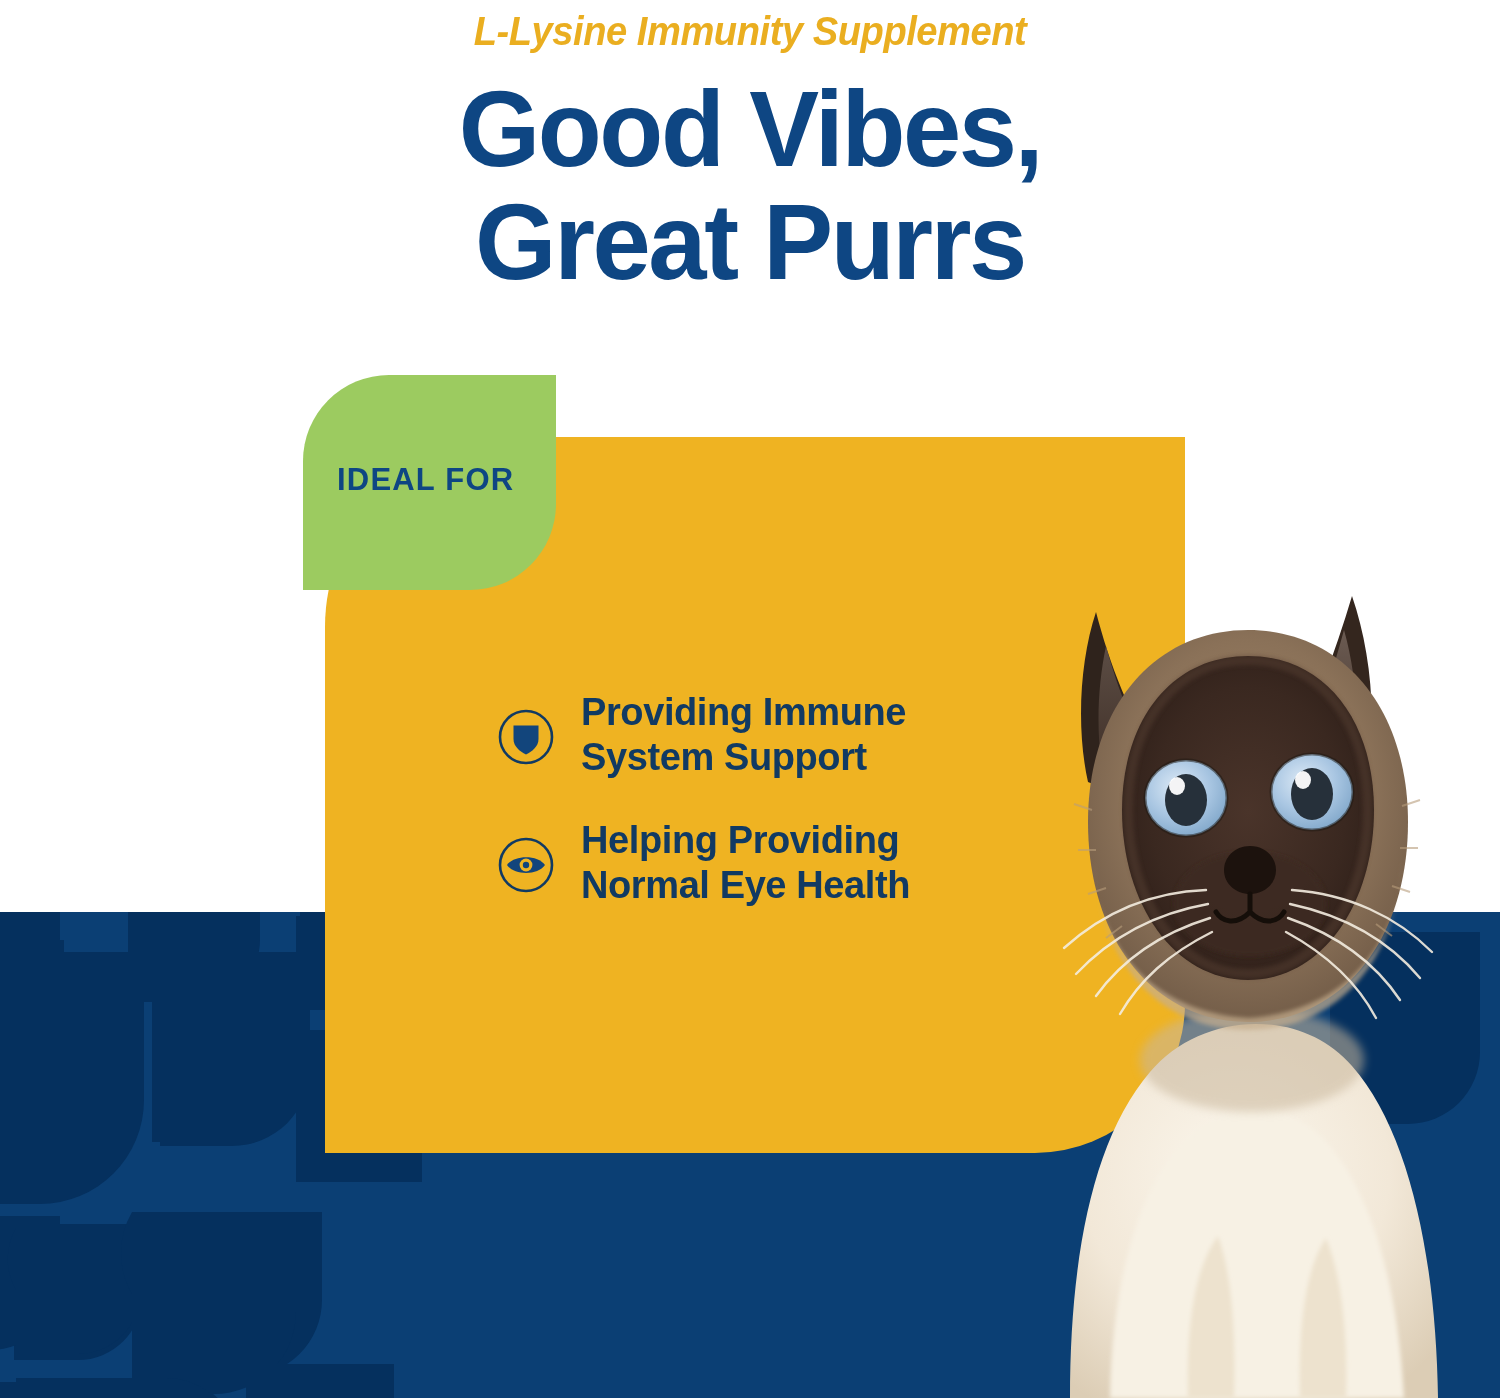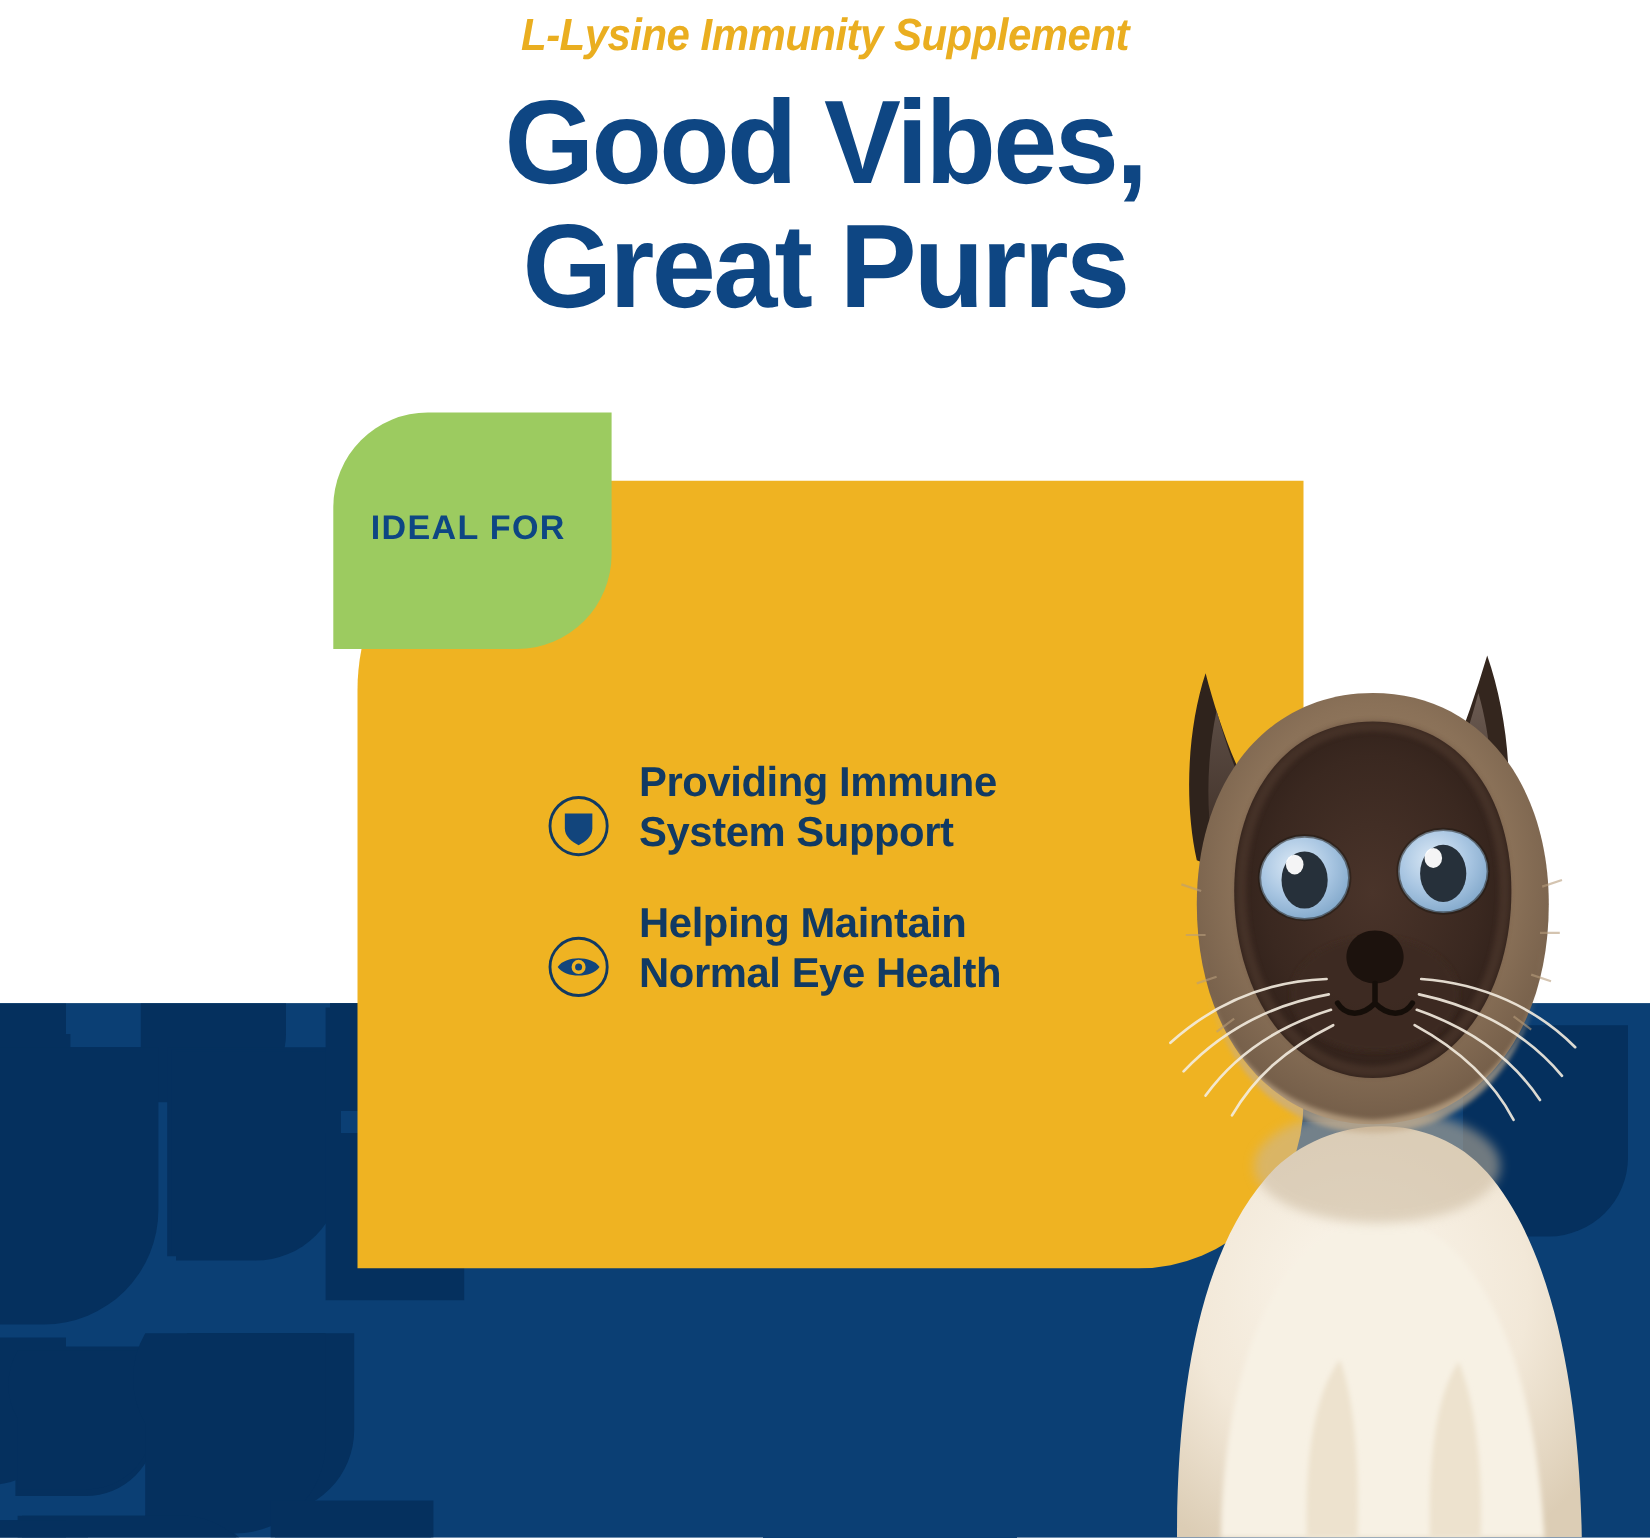--- a/index.html
+++ b/index.html
@@ -63,21 +63,21 @@
     font-weight:bold;
     letter-spacing:1.2px;
     color:#0E4683;
   }
 
   
   .benefits{
     position:absolute; left:497px; top:690px; width:560px;
   }
   .benefit{
-    display:flex; align-items:flex-end; gap:26px;
+    display:flex; align-items:center; gap:26px;
     margin-bottom:38px;
   }
   .benefit-icon{
     flex:0 0 auto; width:58px; height:58px; margin-top:4px;
   }
   .benefit-icon svg{ display:block; width:58px; height:58px; }
   .benefit-text{
     font-size:38px; line-height:45px;
     font-weight:bold;
     letter-spacing:-0.4px;
@@ -202,21 +202,21 @@
 
     <div class="benefit">
       <span class="benefit-icon">
         <svg viewBox="0 0 58 58" xmlns="http://www.w3.org/2000/svg">
           <circle cx="29" cy="29" r="26" fill="none" stroke="#113A63" stroke-width="2.6"></circle>
           <path d="M10 29 c7 -10.5 31 -10.5 38 0 c-7 10.5 -31 10.5 -38 0 Z" fill="#12457C"></path>
           <circle cx="29" cy="29" r="6.4" fill="#EFB322"></circle>
           <circle cx="29" cy="29" r="3.2" fill="#12457C"></circle>
         </svg>
       </span>
-      <span class="benefit-text">Helping Maintain
+      <span class="benefit-text">Helping Providing
 Normal Eye Health</span>
     </div>
 
   </div>
 
   <div class="cat">
     <svg width="500" height="838" viewBox="0 0 500 838" xmlns="http://www.w3.org/2000/svg">
       <defs>
         <radialGradient id="bodyFur" cx="45%" cy="40%" r="72%">
           <stop offset="0%" stop-color="#FBF6EC"></stop>

